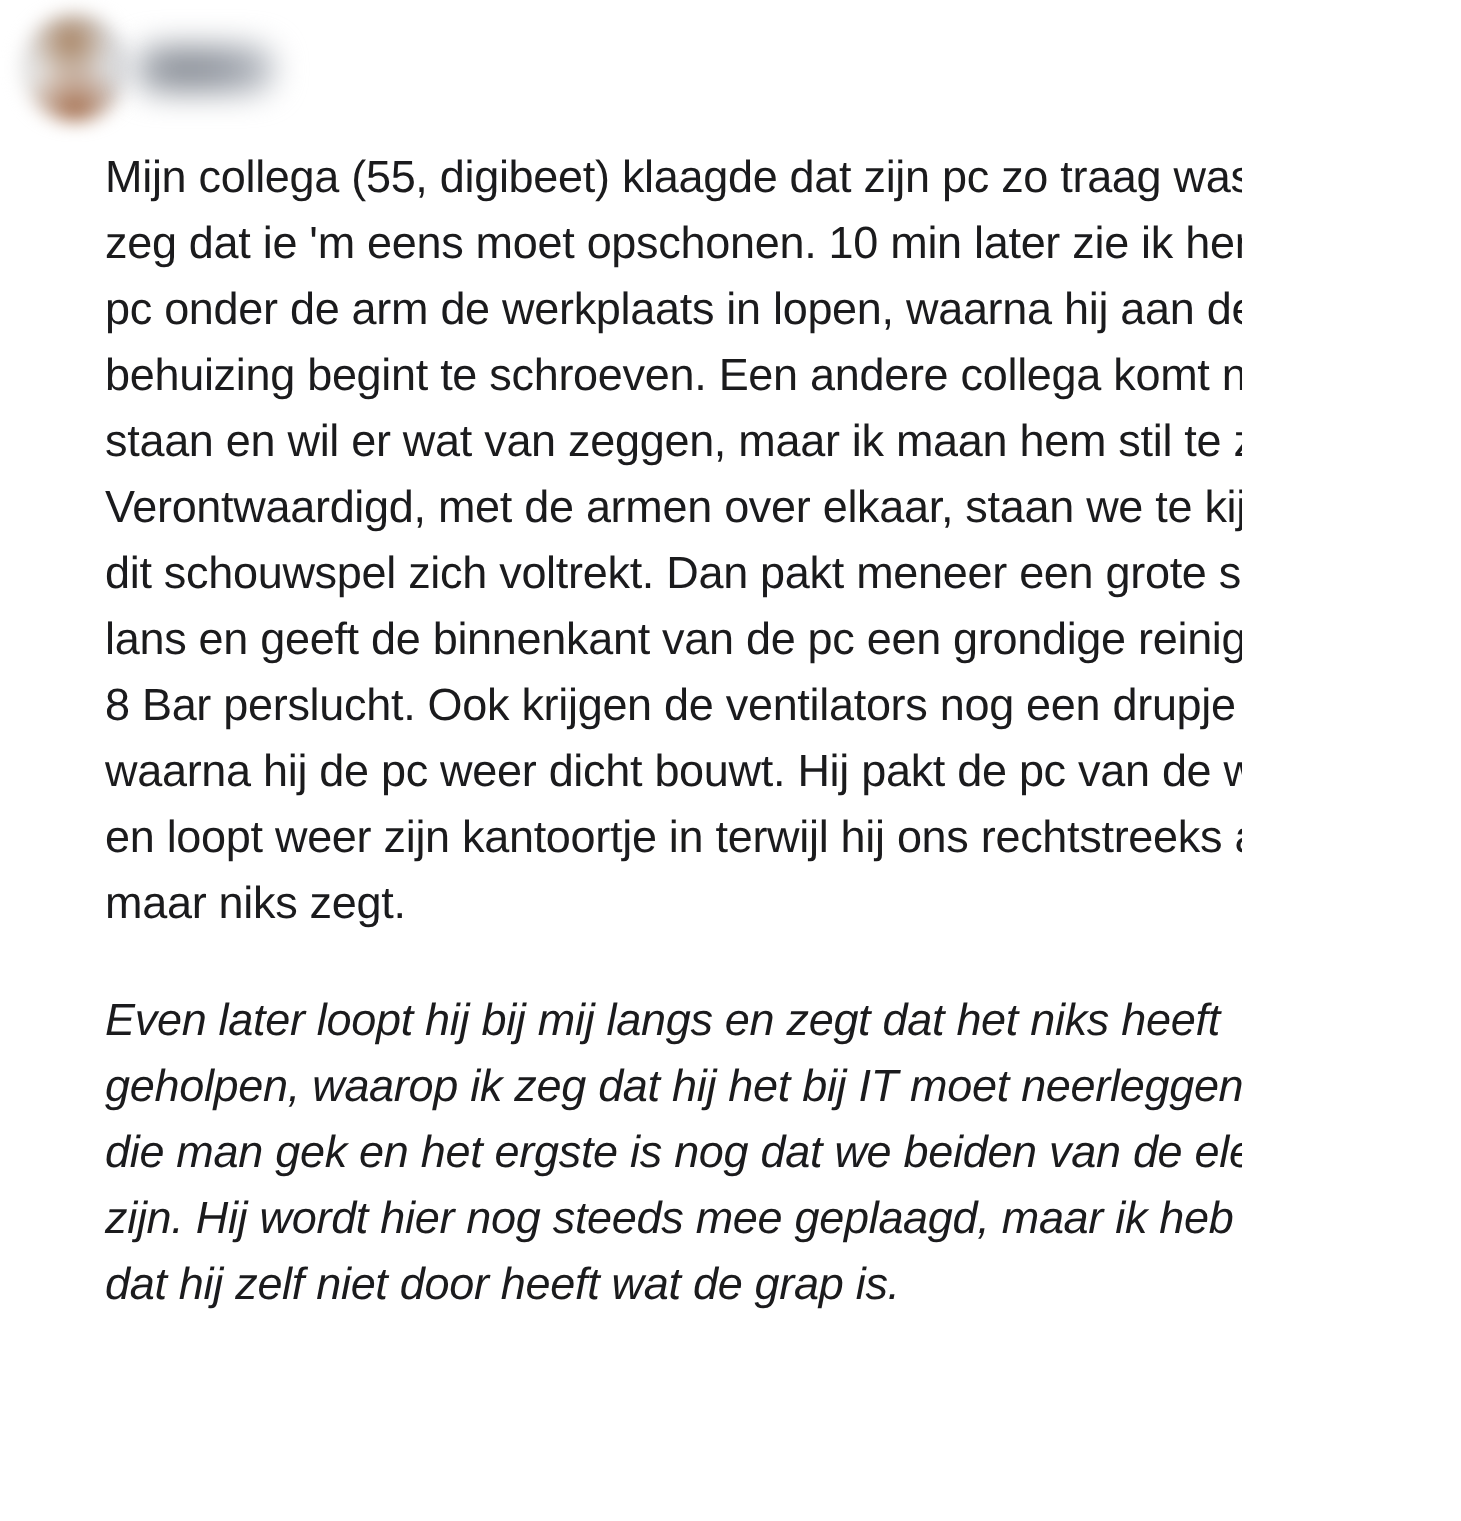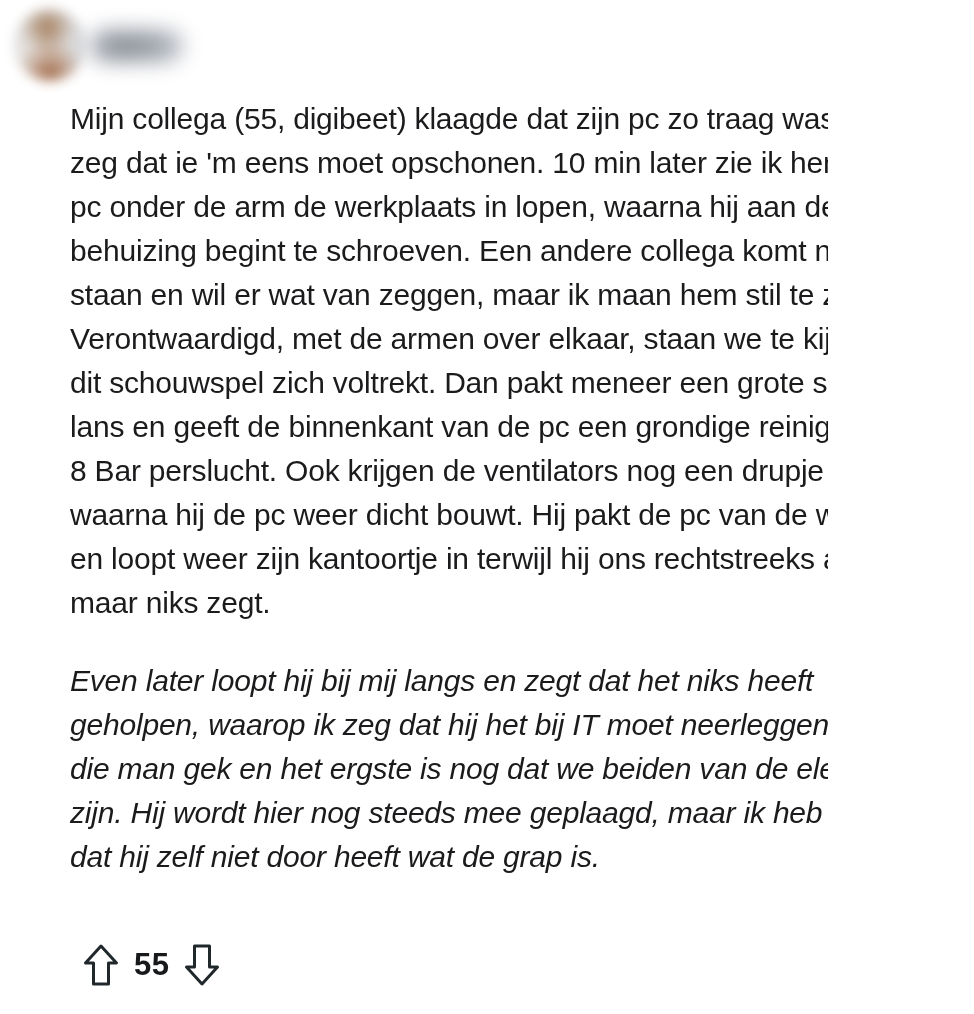--- a/index.html
+++ b/index.html
@@ -113,31 +113,14 @@
   <div class="post-header">
     <div class="avatar"></div>
     <div class="username-blur"></div>
   </div>
 
   <div class="body-text">
     <p>Mijn collega (55, digibeet) klaagde dat zijn pc zo traag was, dus ik zeg dat ie 'm eens moet opschonen. 10 min later zie ik hem met de pc onder de arm de werkplaats in lopen, waarna hij aan de behuizing begint te schroeven. Een andere collega komt naast mij staan en wil er wat van zeggen, maar ik maan hem stil te zijn. Verontwaardigd, met de armen over elkaar, staan we te kijken hoe dit schouwspel zich voltrekt. Dan pakt meneer een grote slang met lans en geeft de binnenkant van de pc een grondige reiniging met 8 Bar perslucht. Ook krijgen de ventilators nog een drupje wd40, waarna hij de pc weer dicht bouwt. Hij pakt de pc van de werkbank en loopt weer zijn kantoortje in terwijl hij ons rechtstreeks aankijkt, maar niks zegt.</p>
     <p>Even later loopt hij bij mij langs en zegt dat het niks heeft geholpen, waarop ik zeg dat hij het bij IT moet neerleggen. Wat is die man gek en het ergste is nog dat we beiden van de elektro TD zijn. Hij wordt hier nog steeds mee geplaagd, maar ik heb het idee dat hij zelf niet door heeft wat de grap is.</p>
   </div>
 
-  <div class="vote-row">
-    <button class="vote-btn upvote">
-      <span>
-        <svg width="36" height="44" viewBox="0 0 36 44" xmlns="http://www.w3.org/2000/svg">
-          <path class="arrow-path" d="M18 3 L33.5 20 L25.5 20 L25.5 41 L10.5 41 L10.5 20 L2.5 20 Z"></path>
-        </svg>
-      </span>
-    </button>
-    <span class="vote-count">55</span>
-    <button class="vote-btn downvote">
-      <span>
-        <svg width="36" height="44" viewBox="0 0 36 44" xmlns="http://www.w3.org/2000/svg">
-          <path class="arrow-path" d="M18 3 L33.5 20 L25.5 20 L25.5 41 L10.5 41 L10.5 20 L2.5 20 Z"></path>
-        </svg>
-      </span>
-    </button>
-  </div>
 
 </div>
 
 </body></html>

